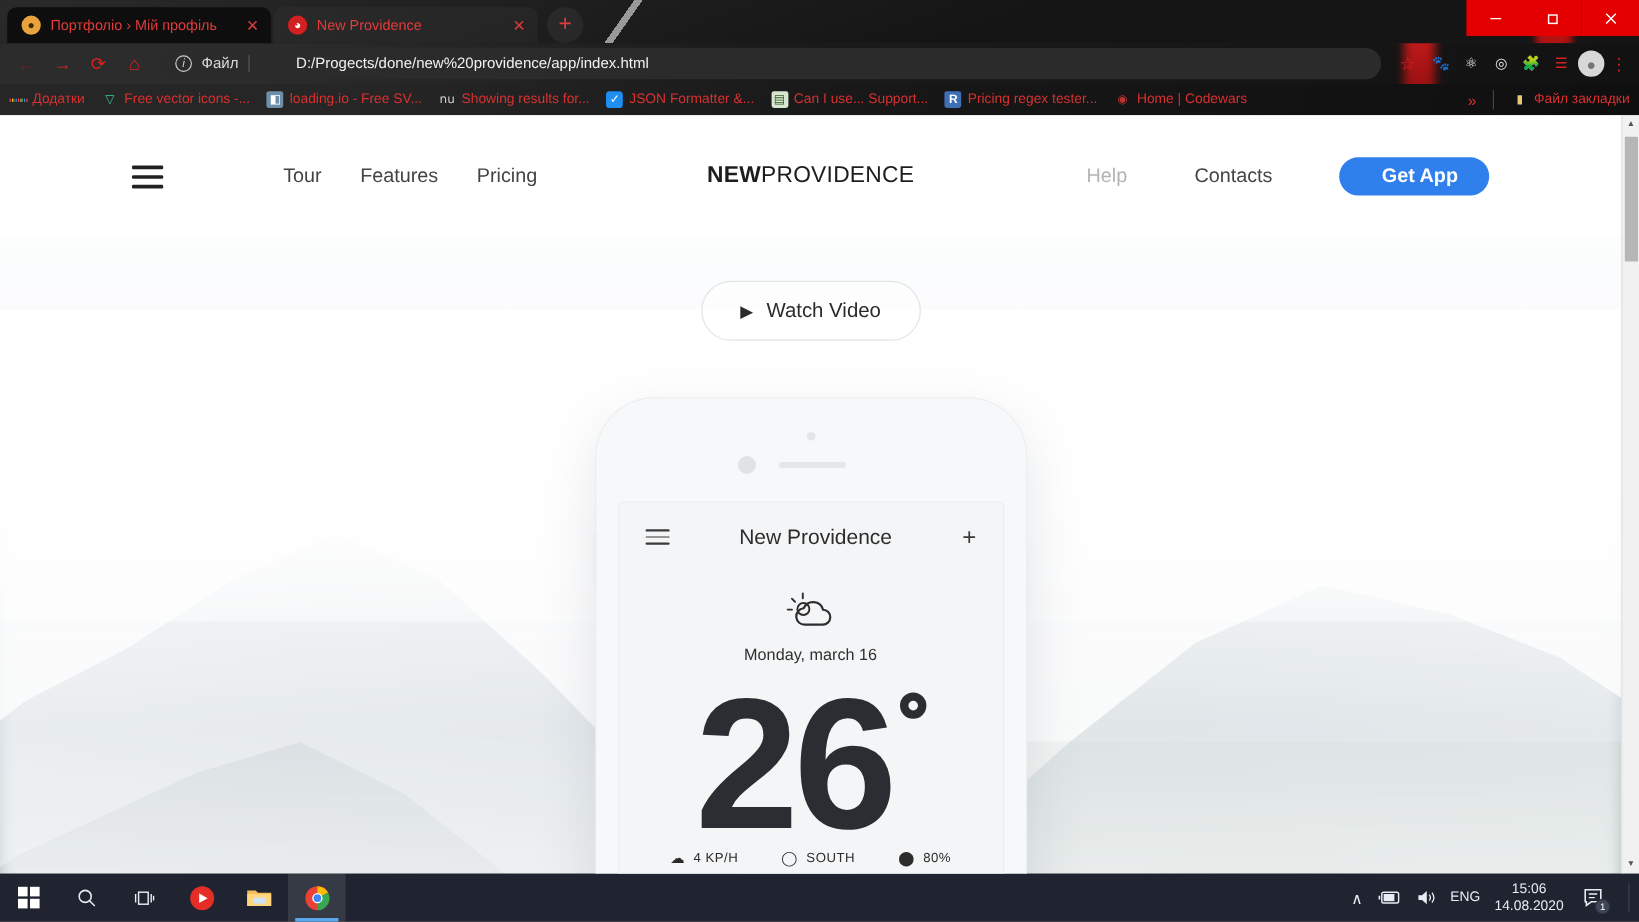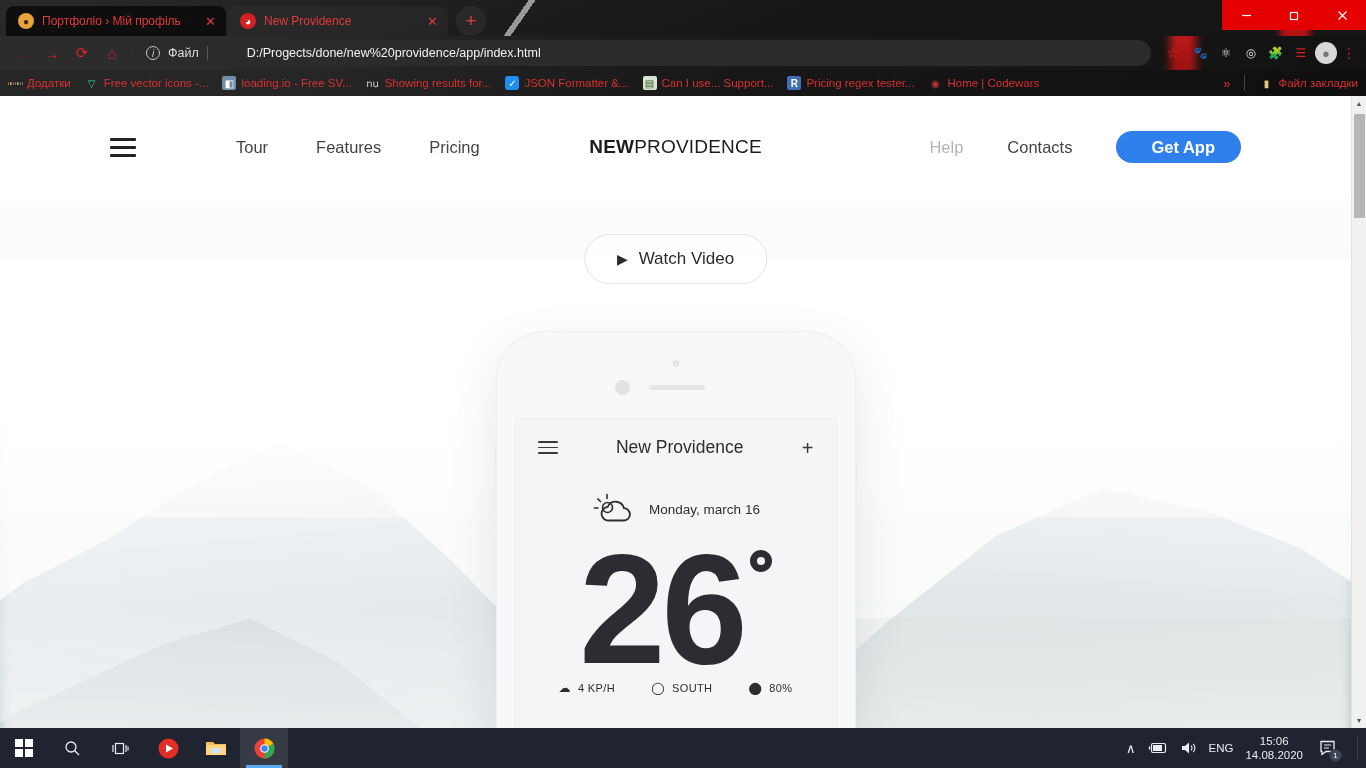--- a/index.html
+++ b/index.html
@@ -137,30 +137,30 @@
     background:#fff; overflow:hidden;
   }
   .pagescroll { position:absolute; inset:0 15px 0 0; overflow:hidden; }
 
   .sitenav {
     position:relative; z-index:5; height:102px; background:#fff;
     display:flex; align-items:center; padding:0 110px;
   }
   .burger { width:26px; display:flex; flex-direction:column; gap:5px; }
   .burger span { display:block; height:3px; background:#222; border-radius:1px; }
-  .navlinks { display:flex; gap:48px; margin-left:100px; }
+  .navlinks { display:flex; gap:32px; margin-left:100px; }
   .navlink { font-size:16.5px; color:#444; }
   .navlink.muted { color:#b4b4b4; }
   .brand {
     position:absolute; left:50%; transform:translateX(-50%);
     font-size:19px; letter-spacing:.2px; color:#1d1d1d;
   }
   .brand b { font-weight:700; }
   .brand span { font-weight:400; }
-  .navright { display:flex; align-items:center; gap:44px; margin-left:auto; }
+  .navright { display:flex; align-items:center; gap:56px; margin-left:auto; }
   .getapp {
     display:flex; align-items:center; gap:9px;
     background:#2f80ed; color:#fff; border-radius:24px;
     padding:0 26px; height:32px; font-size:16.5px; font-weight:600;
   }
   .getapp .apple { font-size:19px; line-height:1; }
 
   
   .hero { position:relative; height:1000px; overflow:hidden; background:#eef1f3; }
   .hero .photo { position:absolute; inset:0; }
@@ -240,21 +240,21 @@
   .phone-speaker { position:absolute; left:152px; top:53px; width:56px; height:5px; border-radius:3px; background:#e4e6e8; }
   .screen {
     position:absolute; left:18px; right:18px; top:86px; bottom:14px;
     background:#f4f5f6; border:1px solid #eceef0; border-radius:4px; overflow:hidden;
   }
   .appbar { display:flex; align-items:center; justify-content:space-between; padding:18px 22px 4px; }
   .appbar .ico { color:#3a3a3a; font-size:20px; line-height:1; }
   .applines { width:20px; display:flex; flex-direction:column; gap:4px; }
   .applines span { display:block; height:1.7px; background:#3a3a3a; border-radius:1px; }
   .apptitle { font-size:17.5px; color:#2d2d2d; }
-  .weatherrow { display:flex; align-items:center; justify-content:center; gap:12px; margin-top:30px; }
+  .weatherrow { display:flex; align-items:center; justify-content:center; gap:12px; margin-top:30px;flex-direction:column; }
   .wicon { width:46px; height:34px; position:relative; }
   .wdate { font-size:13.5px; color:#2f2f2f; }
   .temprow { position:relative; display:flex; align-items:flex-start; justify-content:center; margin-top:6px; }
   .temp { font-size:155px; font-weight:800; color:#2b2d33; line-height:1; letter-spacing:-4px; }
   .degree {
     width:22px; height:22px; border-radius:50%;
     border:7px solid #2b2d33; margin-top:18px; margin-left:6px;
   }
   .statsrow {
     position:absolute; left:0; right:0; bottom:-8px;

